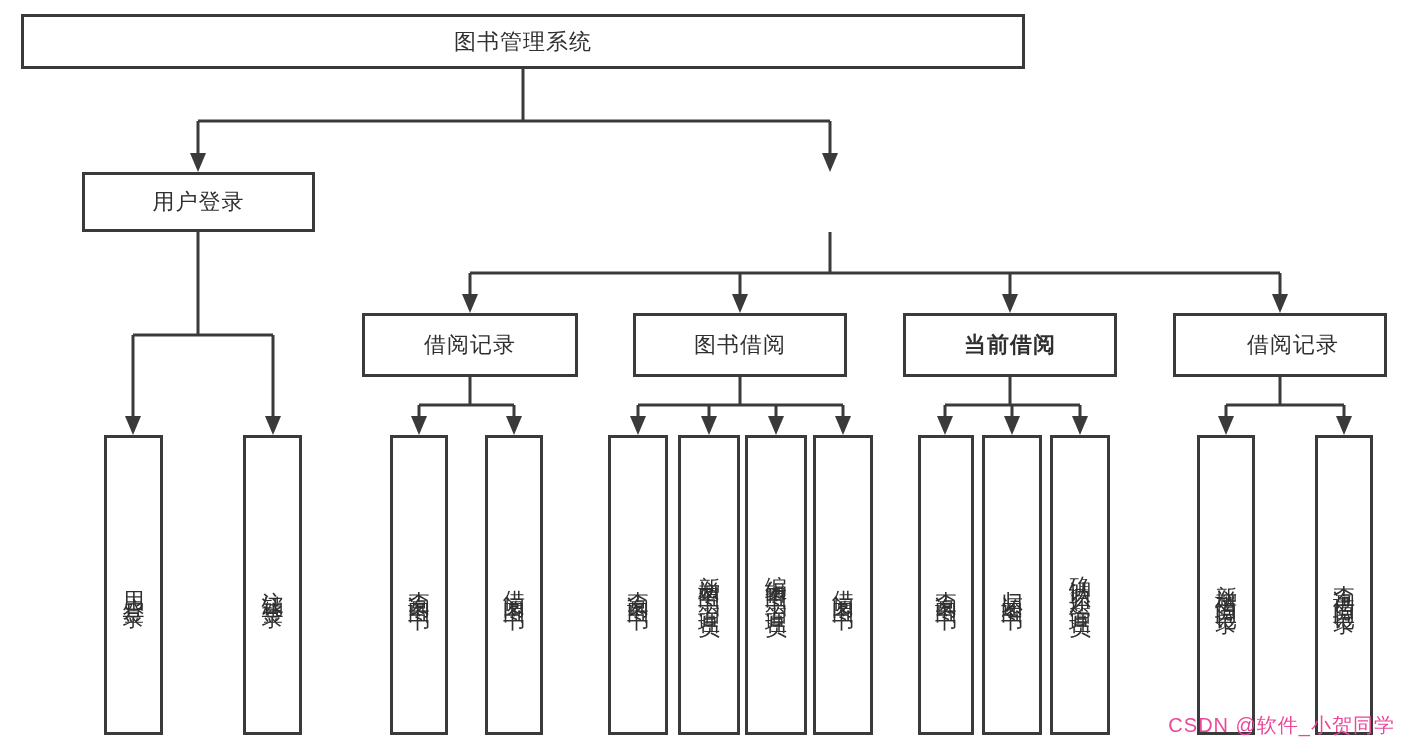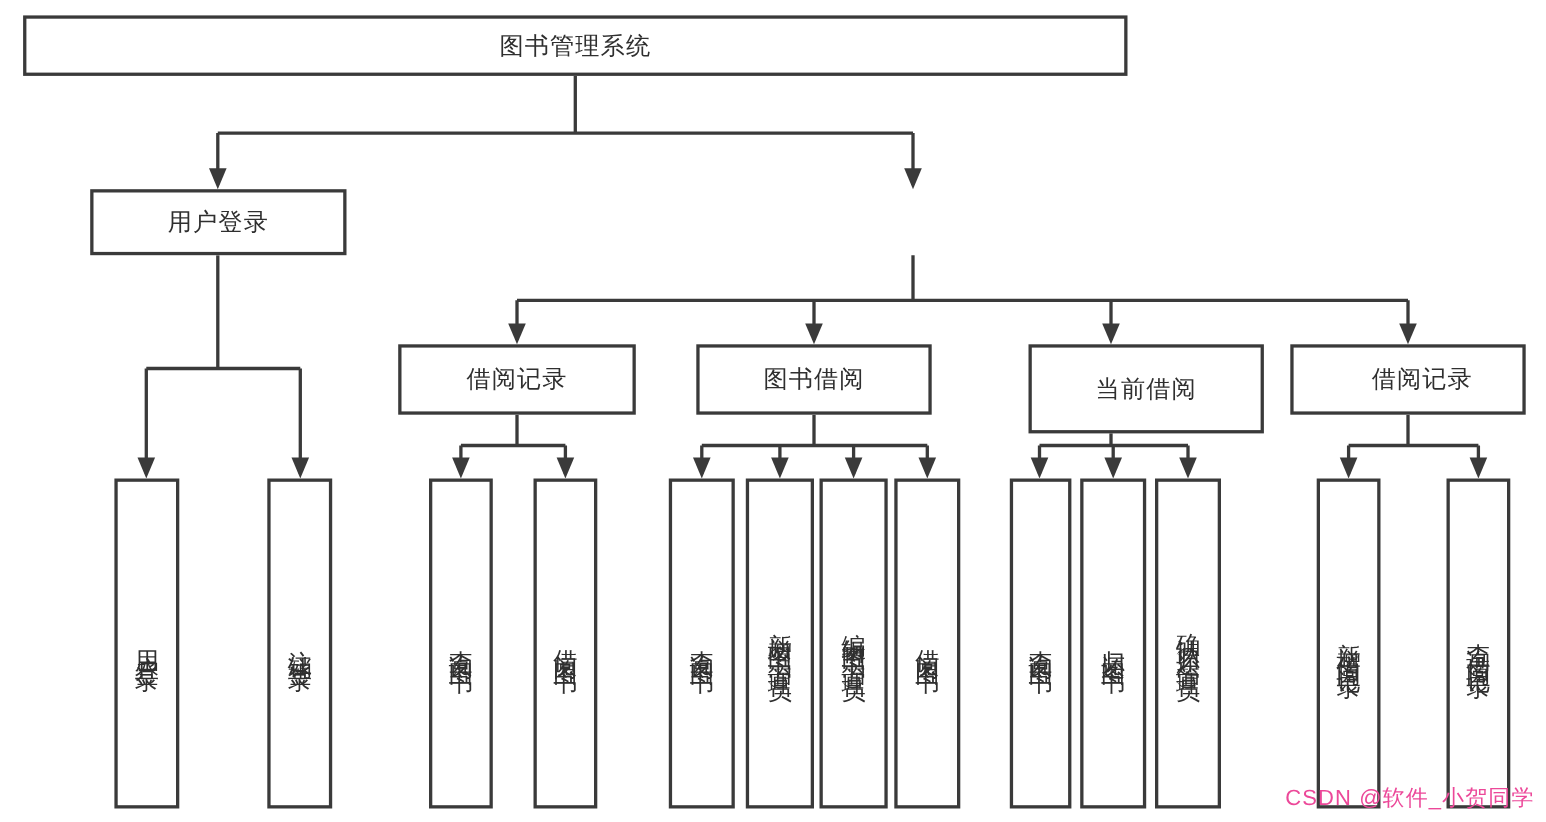--- a/index.html
+++ b/index.html
@@ -46,21 +46,21 @@
     letter-spacing: 6px;
     line-height: 1;
     white-space: nowrap;
   }
   
   .root        { left: 21px;   top: 14px;  width: 1004px; height: 55px; }
   .n-login     { left: 82px;   top: 172px; width: 233px;  height: 60px; }
   .n-bookmgmt  { left: 712px;  top: 172px; width: 236px;  height: 60px; }
   .n-newbook   { left: 362px;  top: 313px; width: 216px;  height: 64px; }
   .n-borrow    { left: 633px;  top: 313px; width: 214px;  height: 64px; }
-  .n-current   { left: 935px;  top: 313px; width: 214px;  height: 81px; }
+  .n-current   { left: 903px;  top: 313px; width: 214px;  height: 64px; font-weight: bold; }
   .n-records   { left: 1173px; top: 313px; width: 214px;  height: 64px; padding-left: 26px; }
   
   .leaf { top: 435px; height: 300px; }
   .l-a1 { left: 104px;  width: 59px; }
   .l-a2 { left: 243px;  width: 59px; }
   .l-b1 { left: 390px;  width: 58px; }
   .l-b2 { left: 485px;  width: 58px; }
   .l-c1 { left: 608px;  width: 60px; }
   .l-c2 { left: 678px;  width: 62px; }
   .l-c3 { left: 745px;  width: 62px; }

